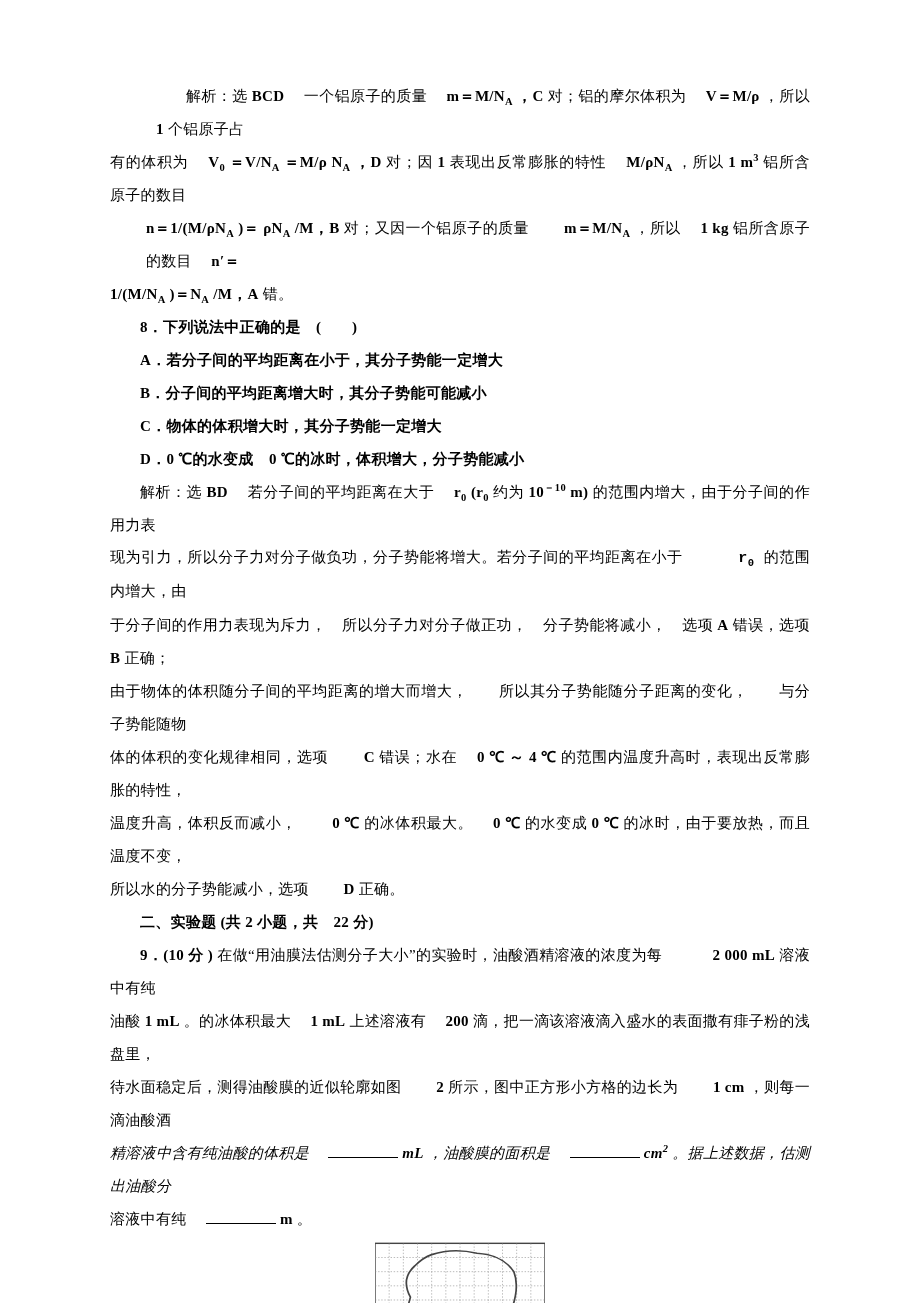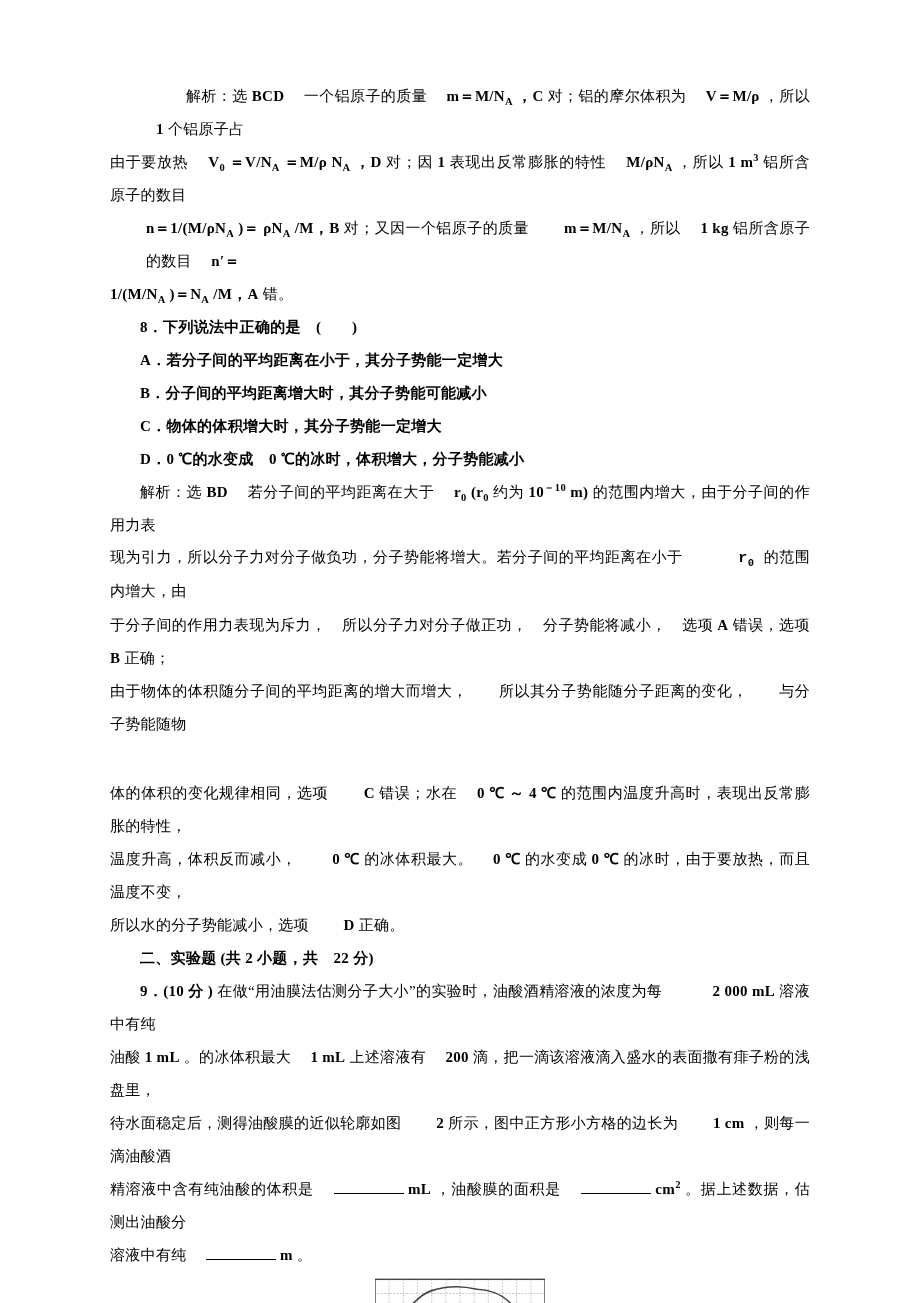--- a/index.html
+++ b/index.html
@@ -47,21 +47,21 @@
   <span>　一个铝原子的质量　</span>
   <span class="bold">m＝M/N</span><span class="bold sub">A</span>
   <span class="bold">，C</span>
   <span> 对；铝的摩尔体积为　</span>
   <span class="bold">V＝M/ρ</span>
   <span>，所以 </span>
   <span class="bold">1</span>
   <span> 个铝原子占</span>
 </p>
 <p style="text-indent:0;">
-  <span>由于要放热　</span>
+  <span>有的体积为　</span>
   <span class="bold">V</span><span class="bold sub">0</span>
   <span class="bold">＝V/N</span><span class="bold sub">A</span>
   <span class="bold">＝M/ρ N</span><span class="bold sub">A</span>
   <span class="bold">，D</span>
   <span> 对；因 </span>
   <span class="bold">1</span>
   <span> 表现出反常膨胀的特性　</span>
   <span class="bold">M/ρN</span><span class="bold sub">A</span>
   <span>，所以 </span>
   <span class="bold">1 m</span><span class="bold sup">3</span>
@@ -110,21 +110,21 @@
 <p style="text-indent:0;">
   <span>于分子间的作用力表现为斥力，　所以分子力对分子做正功，　分子势能将减小，　选项 </span>
   <span class="bold">A</span>
   <span> 错误，选项 </span>
   <span class="bold">B</span>
   <span> 正确；</span>
 </p>
 <p style="text-indent:0;">
   <span>由于物体的体积随分子间的平均距离的增大而增大，　　所以其分子势能随分子距离的变化，　　与分子势能随物</span>
 </p>
-<p style="text-indent:0;margin-top:36px;">
+<p style="text-indent:0;">
   <span>体的体积的变化规律相同，选项　　</span>
   <span class="bold">C</span>
   <span> 错误；水在　</span>
   <span class="bold">0 ℃ ～ 4 ℃</span>
   <span> 的范围内温度升高时，表现出反常膨胀的特性，</span>
 </p>
 <p style="text-indent:0;">
   <span>温度升高，体积反而减小，　　</span>
   <span class="bold">0 ℃</span>
   <span> 的冰体积最大。　</span>
@@ -156,21 +156,21 @@
   <span class="bold">200</span>
   <span> 滴，把一滴该溶液滴入盛水的表面撒有痱子粉的浅盘里，</span>
 </p>
 <p style="text-indent:0;">
   <span>待水面稳定后，测得油酸膜的近似轮廓如图　　</span>
   <span class="bold">2</span>
   <span> 所示，图中正方形小方格的边长为　　</span>
   <span class="bold">1 cm</span>
   <span>，则每一滴油酸酒</span>
 </p>
-<p style="text-indent:0;">
+<p style="text-indent:0;font-style:italic;">
   <span>精溶液中含有纯油酸的体积是　</span>
   <span class="blank"></span>
   <span class="bold">mL</span>
   <span>，油酸膜的面积是　</span>
   <span class="blank"></span>
   <span class="bold">cm</span><span class="bold sup">2</span>
   <span>。据上述数据，估测出油酸分</span>
 </p>
 <p style="text-indent:0;">
   <span>溶液中有纯　</span>

